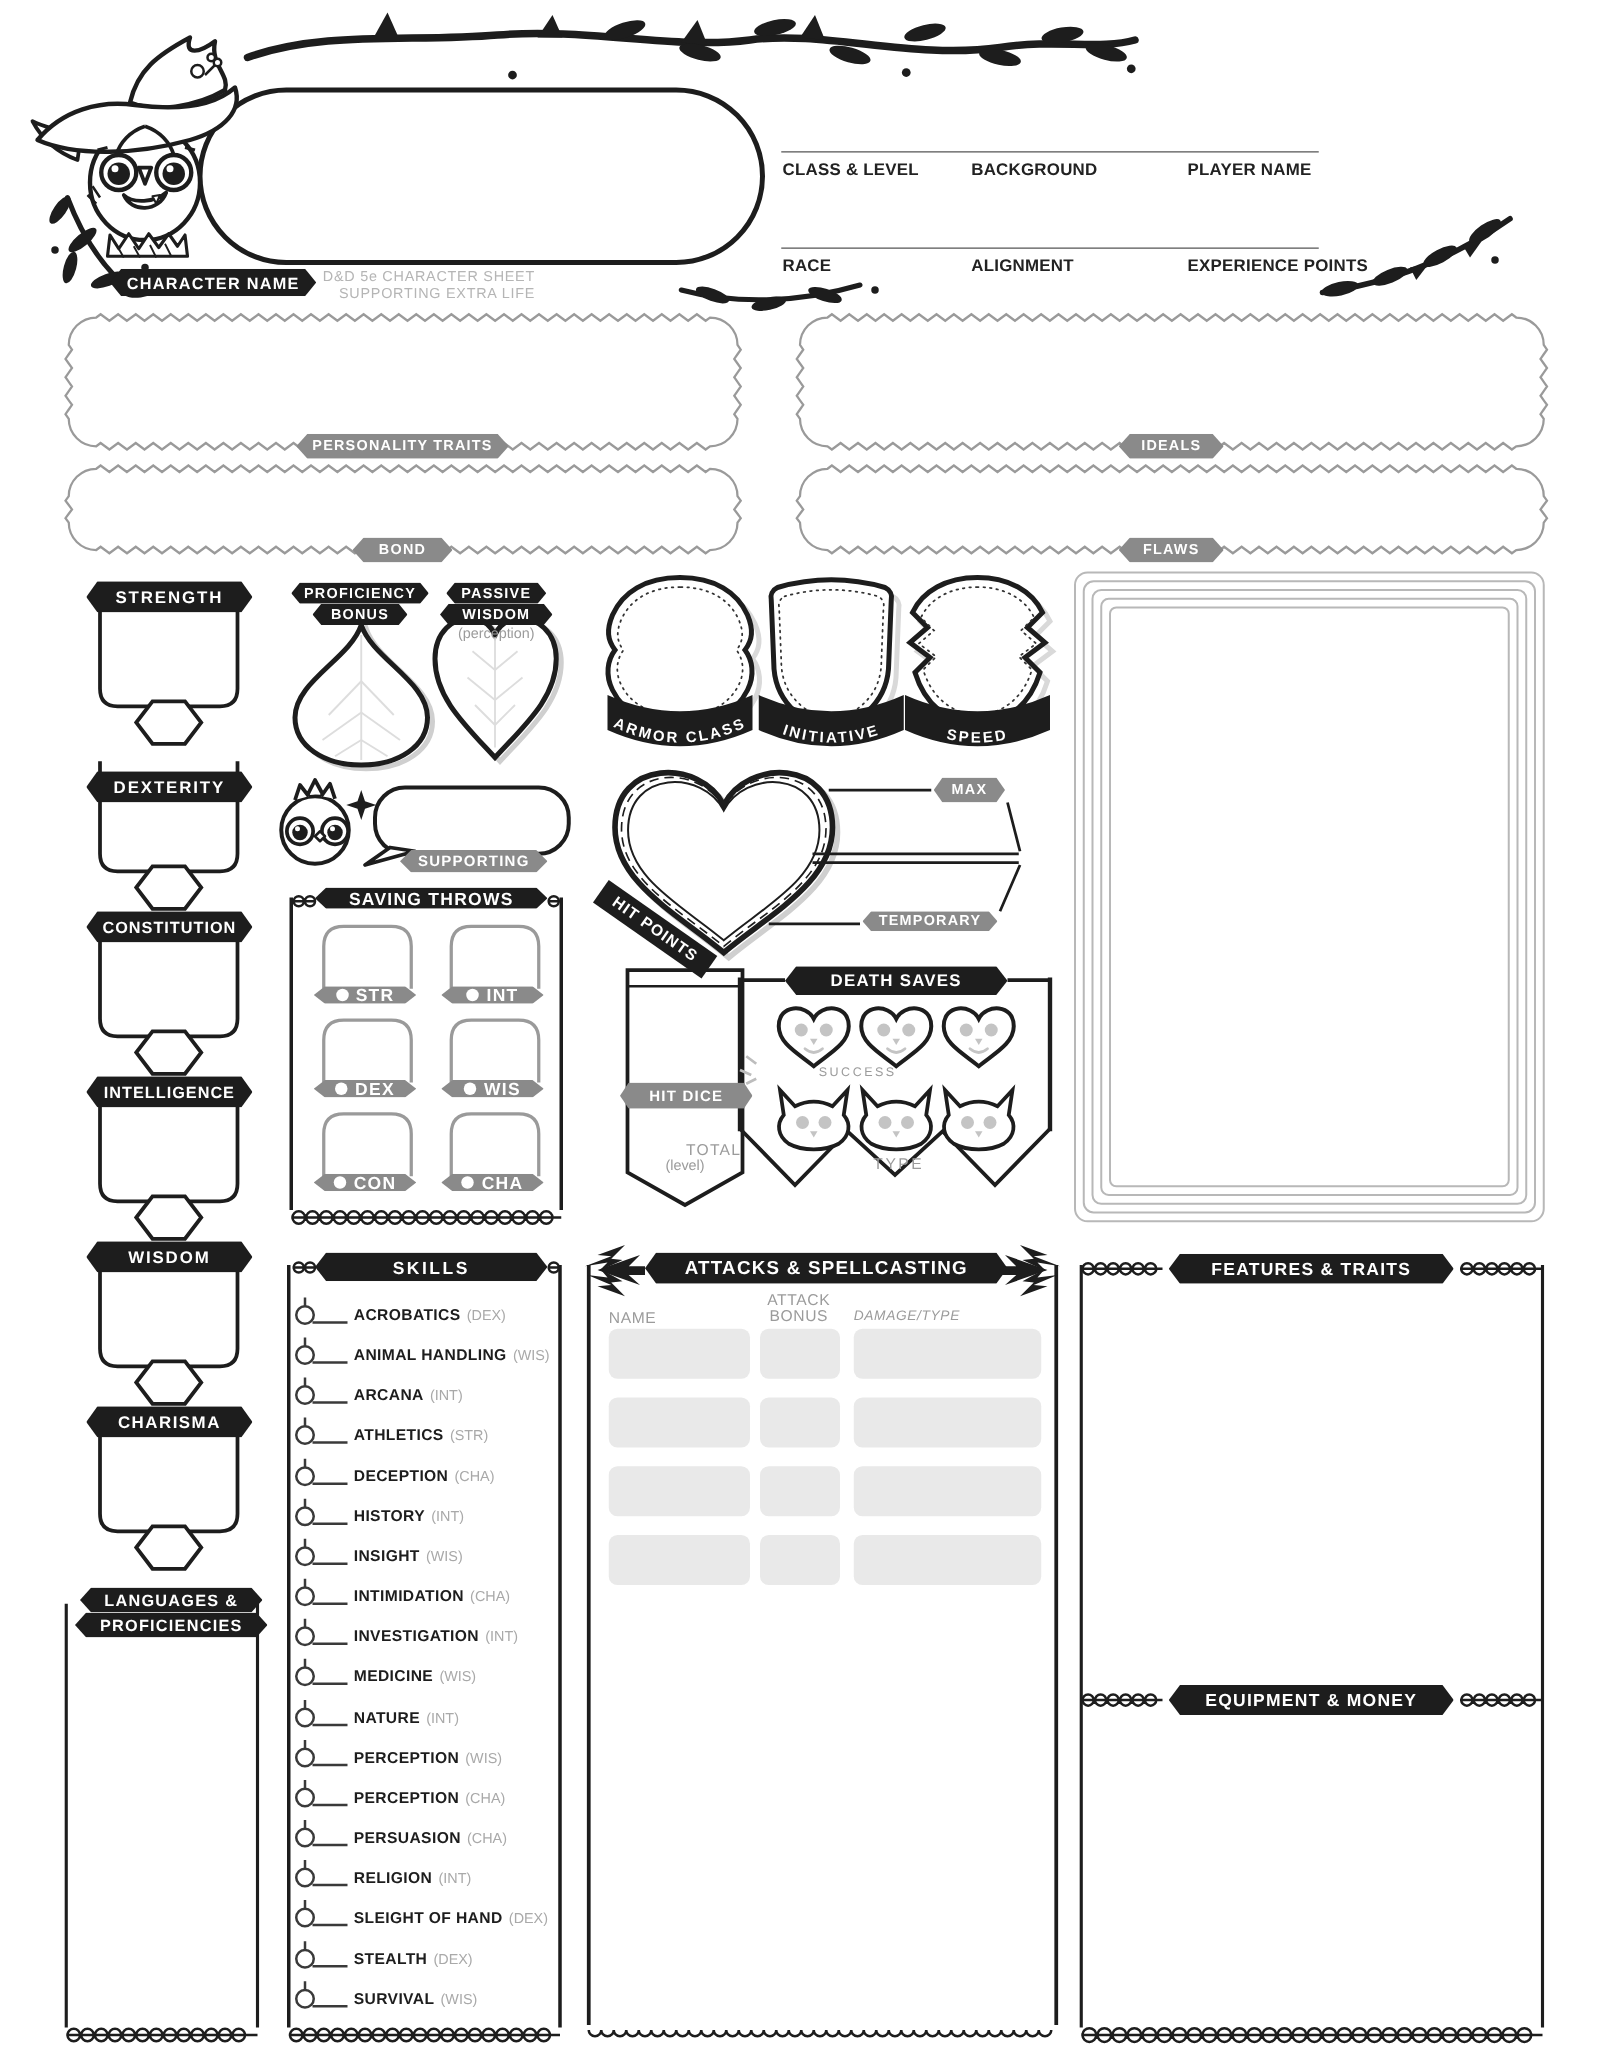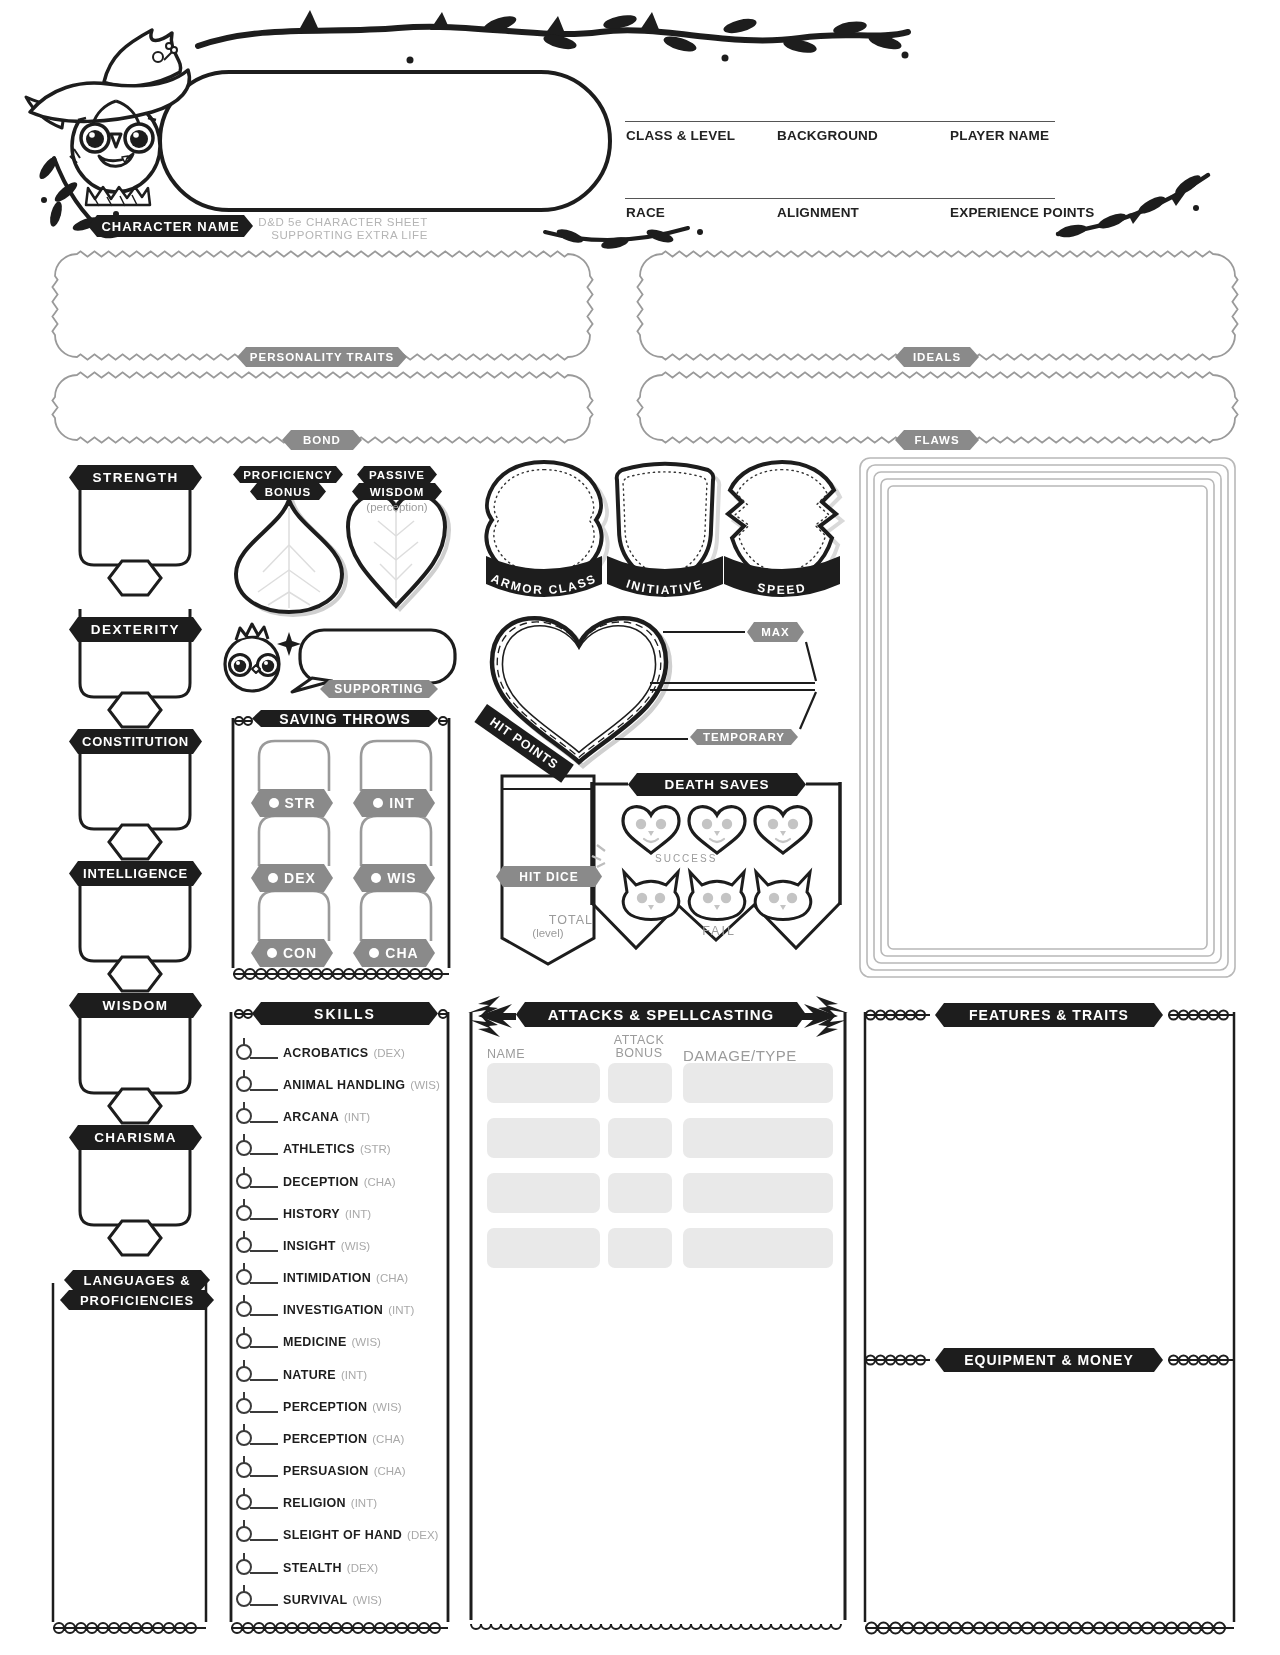--- a/index.html
+++ b/index.html
@@ -12,21 +12,21 @@
   .bnr.gray{background:#8a8a8a;}
   .bnr.sm{clip-path:polygon(7px 0,calc(100% - 7px) 0,100% 50%,calc(100% - 7px) 100%,7px 100%,0 50%);}
   .hline{position:absolute;border-top:1.6px solid #555;}
   .flabel{position:absolute;font-size:13.5px;font-weight:600;color:#222;letter-spacing:.2px;}
   .graytxt{position:absolute;color:#9b9b9b;}
   .subtitle{position:absolute;left:248px;width:180px;text-align:right;color:#b5b5b5;
             font-size:11.5px;letter-spacing:.6px;}
   .skill{position:absolute;left:283px;height:18px;line-height:18px;white-space:nowrap;}
   .skill .sn{font-size:12.5px;font-weight:700;color:#1d1d1d;letter-spacing:.3px;}
   .skill .sa{font-size:11.5px;color:#a9a9a9;margin-left:5px;}
-  .slotbnr{position:absolute;width:82px;height:28px;background:#8a8a8a;color:#fff;font-weight:700;
+  .slotbnr{position:absolute;width:82px;height:14px;background:#8a8a8a;color:#fff;font-weight:700;
            font-size:14px;letter-spacing:1px;display:flex;align-items:center;justify-content:center;gap:6px;
            clip-path:polygon(9px 0,calc(100% - 9px) 0,100% 50%,calc(100% - 9px) 100%,9px 100%,0 50%);}
   .slotbnr .dot{width:10px;height:10px;border-radius:50%;background:#fff;flex:0 0 auto;}
   .cell{position:absolute;background:#e9e9e9;border-radius:7px;}
   .ribbon{position:absolute;left:487px;top:704px;width:106px;height:22px;background:#1d1d1d;color:#fff;
           font-weight:700;font-size:12.5px;letter-spacing:1px;display:flex;align-items:center;justify-content:center;
           transform:rotate(35deg);transform-origin:left top;}
   svg text{font-family:"Liberation Sans", sans-serif;}
   .shieldtxt{fill:#fff;font-size:12px;font-weight:700;letter-spacing:2px;}
 </style>
@@ -431,21 +431,21 @@
 <div class="bnr gray sm" style="left:496px;top:866px;width:106px;height:21px;font-size:12px;">
       <span>HIT DICE</span>
     </div>
 <div class="graytxt" style="left:503px;top:913px;width:90px;text-align:right;font-size:12.5px;letter-spacing:1px;">TOTAL</div>
 <div class="graytxt" style="left:503px;top:927px;width:90px;text-align:center;font-size:11.5px;">(level)</div>
 
 <div class="bnr" style="left:628px;top:773px;width:178px;height:23px;font-size:13.5px;">
       <span>DEATH SAVES</span>
     </div>
 <div class="graytxt" style="left:655px;top:853px;width:126px;text-align:left;font-size:10px;letter-spacing:2px;">SUCCESS</div>
-<div class="graytxt" style="left:689px;top:924px;width:60px;text-align:center;font-size:12.5px;letter-spacing:2px;">FAIL</div>
+<div class="graytxt" style="left:689px;top:924px;width:60px;text-align:center;font-size:12.5px;letter-spacing:2px;">TYPE</div>
 
 <div class="bnr" style="left:252px;top:1002px;width:186px;height:23px;font-size:14px;letter-spacing:2px;">
       <span>SKILLS</span>
     </div>
 <div class="skill" style="top:1043px"><span class="sn">ACROBATICS</span><span class="sa">(DEX)</span></div>
 <div class="skill" style="top:1075px"><span class="sn">ANIMAL HANDLING</span><span class="sa">(WIS)</span></div>
 <div class="skill" style="top:1107px"><span class="sn">ARCANA</span><span class="sa">(INT)</span></div>
 <div class="skill" style="top:1139px"><span class="sn">ATHLETICS</span><span class="sa">(STR)</span></div>
 <div class="skill" style="top:1172px"><span class="sn">DECEPTION</span><span class="sa">(CHA)</span></div>
 <div class="skill" style="top:1204px"><span class="sn">HISTORY</span><span class="sa">(INT)</span></div>
@@ -460,21 +460,21 @@
 <div class="skill" style="top:1493px"><span class="sn">RELIGION</span><span class="sa">(INT)</span></div>
 <div class="skill" style="top:1525px"><span class="sn">SLEIGHT OF HAND</span><span class="sa">(DEX)</span></div>
 <div class="skill" style="top:1558px"><span class="sn">STEALTH</span><span class="sa">(DEX)</span></div>
 <div class="skill" style="top:1590px"><span class="sn">SURVIVAL</span><span class="sa">(WIS)</span></div>
 
 <div class="bnr" style="left:516px;top:1002px;width:290px;height:25px;font-size:15px;">
       <span>ATTACKS &amp; SPELLCASTING</span>
     </div>
 <div class="graytxt" style="left:487px;top:1047px;font-size:12.5px;letter-spacing:.5px;">NAME</div>
 <div class="graytxt" style="left:604px;top:1034px;width:70px;text-align:center;font-size:12.5px;line-height:13px;letter-spacing:.5px;">ATTACK BONUS</div>
-<div class="graytxt" style="left:683px;top:1047px;font-size:15px;letter-spacing:.5px;">DAMAGE/TYPE</div>
+<div class="graytxt" style="left:683px;top:1047px;font-size:11px;letter-spacing:.5px;font-style:italic;">DAMAGE/TYPE</div>
 <div class="cell" style="left:487px;top:1063px;width:113px;height:40px"></div>
 <div class="cell" style="left:608px;top:1063px;width:64px;height:40px"></div>
 <div class="cell" style="left:683px;top:1063px;width:150px;height:40px"></div>
 <div class="cell" style="left:487px;top:1118px;width:113px;height:40px"></div>
 <div class="cell" style="left:608px;top:1118px;width:64px;height:40px"></div>
 <div class="cell" style="left:683px;top:1118px;width:150px;height:40px"></div>
 <div class="cell" style="left:487px;top:1173px;width:113px;height:40px"></div>
 <div class="cell" style="left:608px;top:1173px;width:64px;height:40px"></div>
 <div class="cell" style="left:683px;top:1173px;width:150px;height:40px"></div>
 <div class="cell" style="left:487px;top:1228px;width:113px;height:40px"></div>

